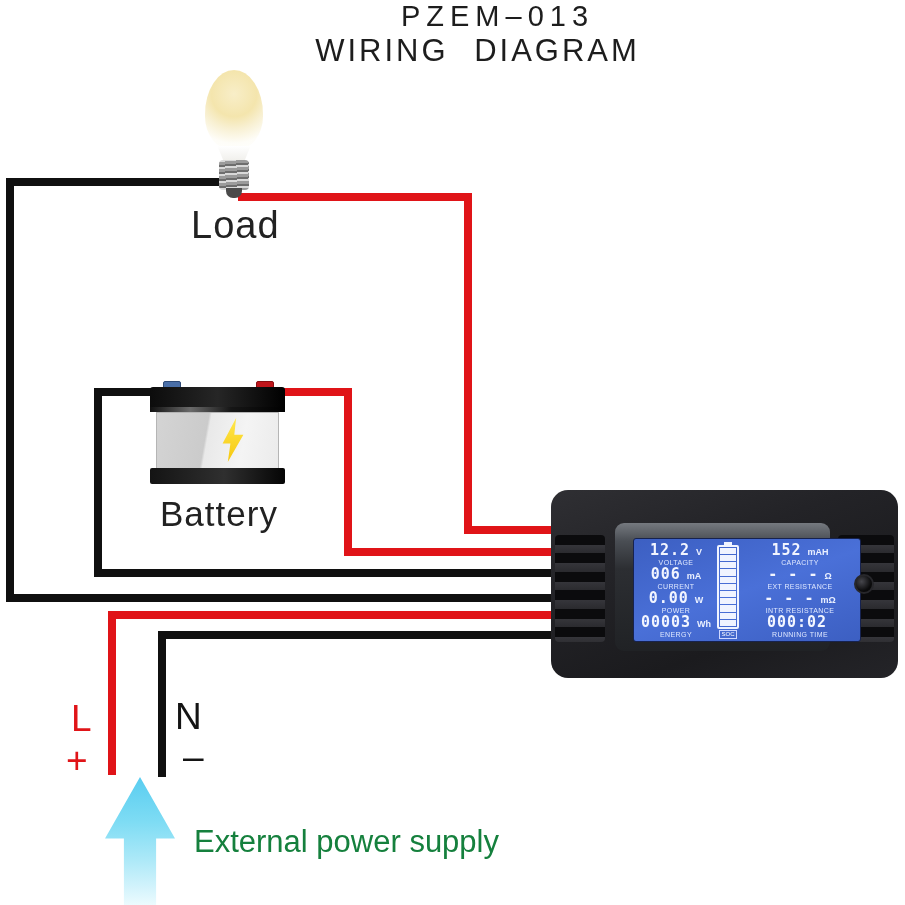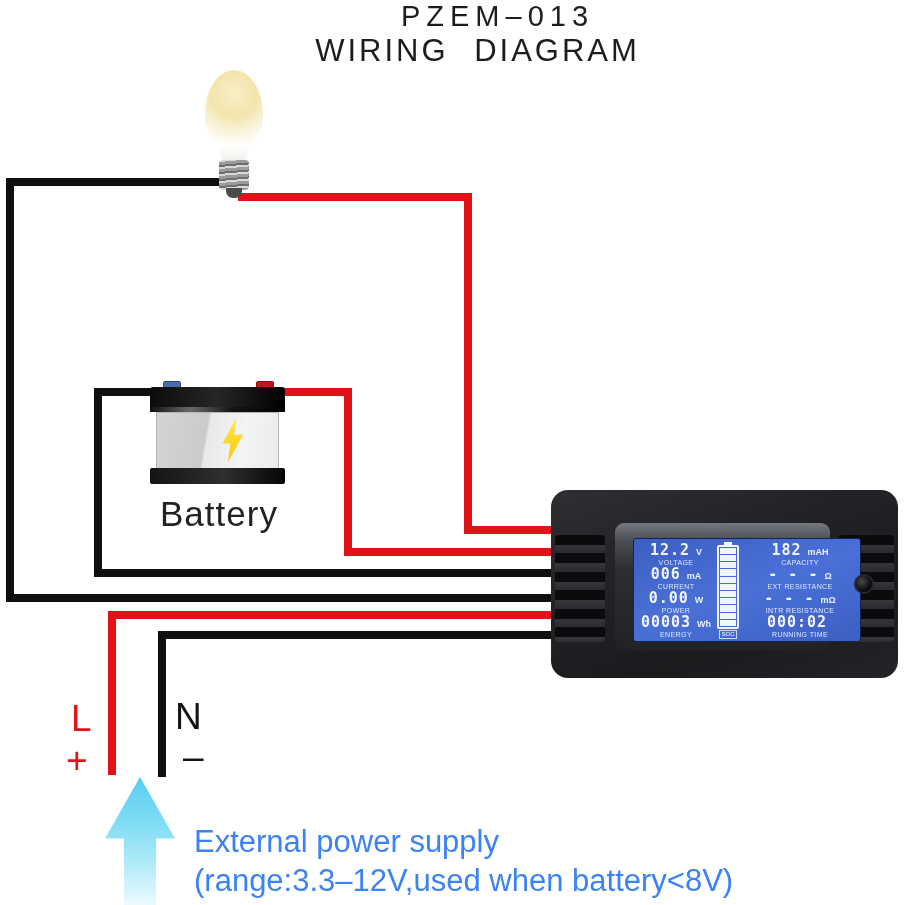--- a/index.html
+++ b/index.html
@@ -41,21 +41,21 @@
   .batt-bottom{position:absolute;left:0;top:87px;width:135px;height:16px;border-radius:2px;
       background:linear-gradient(90deg,#141414,#2f2f2f 55%,#050505);}
   
   .lbl{position:absolute;font-weight:300;white-space:nowrap;z-index:2;}
   .lbl-load{left:191px;top:204px;font-size:38px;color:#222;letter-spacing:1px;}
   .lbl-battery{left:160px;top:494px;font-size:35px;color:#222;letter-spacing:1px;}
   .lbl-L{left:71px;top:698px;font-size:37px;color:#e01418;}
   .lbl-plus{left:66px;top:740px;font-size:37px;color:#e01418;}
   .lbl-N{left:175px;top:696px;font-size:37px;color:#141414;}
   .lbl-minus{left:183px;top:736px;font-size:37px;color:#141414;}
-  .ext-caption{position:absolute;left:194px;top:822px;font-size:31px;line-height:39px;color:#3b82f6;font-weight:300;white-space:nowrap;}
+  .ext-caption{position:absolute;left:194px;top:822px;font-size:31px;line-height:39px;color:#15803d;font-weight:300;white-space:nowrap;}
   
   .up-arrow{position:absolute;left:105px;top:777px;width:70px;height:128px;z-index:2;
       background:linear-gradient(180deg,#59cdf0 0%,#7edcf4 35%,#ade9f8 65%,#d6f4fc 88%,#ecfbfe 100%);
       clip-path:polygon(50% 0%,100% 48%,73% 48%,73% 100%,27% 100%,27% 48%,0% 48%);}
   
   .meter{position:absolute;left:551px;top:490px;width:347px;height:188px;border-radius:17px;z-index:4;
       background:linear-gradient(160deg,#2f2f33 0%,#232327 35%,#1b1b1e 70%,#242428 100%);}
   .ribs{position:absolute;border-radius:4px;
       background:repeating-linear-gradient(180deg,#0b0b0d 0px,#0b0b0d 10px,#35353a 10px,#2a2a2e 18.5px);}
   .ribs-left{left:4px;top:45px;width:50px;height:107px;}
@@ -111,40 +111,40 @@
   <div class="wire red" style="left:108px;top:611px;width:8px;height:164px;"></div>
   <div class="wire black" style="left:158px;top:631px;width:404px;height:8px;"></div>
   <div class="wire black" style="left:158px;top:631px;width:8px;height:146px;"></div>
 
   <div class="bulb">
     <div class="bulb-glass"></div>
     <div class="bulb-neck"></div>
     <div class="bulb-screw"></div>
     <div class="bulb-tip"></div>
   </div>
+  <div class="lbl lbl-load">Load</div>
 
   <div class="battery">
     <div class="batt-term neg"></div>
     <div class="batt-term pos"></div>
     <div class="batt-top"></div>
     <div class="batt-gloss"></div>
     <div class="batt-body"></div>
     <div class="bolt"></div>
     <div class="batt-bottom"></div>
   </div>
   <div class="lbl lbl-battery">Battery</div>
 
   <div class="lbl lbl-L">L</div>
   <div class="lbl lbl-plus">+</div>
   <div class="lbl lbl-N">N</div>
   <div class="lbl lbl-minus">–</div>
   <div class="up-arrow"></div>
   <div class="ext-caption">
     <div>External power supply</div>
-    <div>(range:3.3–12V,used when battery&lt;8V)</div>
   </div>
 
   <div class="meter">
     <div class="ribs ribs-left"></div>
     <div class="ribs ribs-right"></div>
     <div class="bezel">
       <div class="lcd">
 
         <div class="lcd-col left">
           <div class="lcd-row">
@@ -191,21 +191,21 @@
               <div class="gauge-seg"></div>
               <div class="gauge-seg"></div>
               <div class="gauge-seg"></div>
             </div>
           <div class="gauge-soc">SOC</div>
         </div>
 
         <div class="lcd-col right">
           <div class="lcd-row">
             <div class="val-line">
-              <span class="lcd-val">182</span>
+              <span class="lcd-val">152</span>
               <span class="lcd-unit">mAH</span>
             </div>
             <div class="lcd-lab">CAPACITY</div>
           </div>
           <div class="lcd-row">
             <div class="val-line">
               <span class="lcd-val">- - -</span>
               <span class="lcd-unit">Ω</span>
             </div>
             <div class="lcd-lab">EXT RESISTANCE</div>

